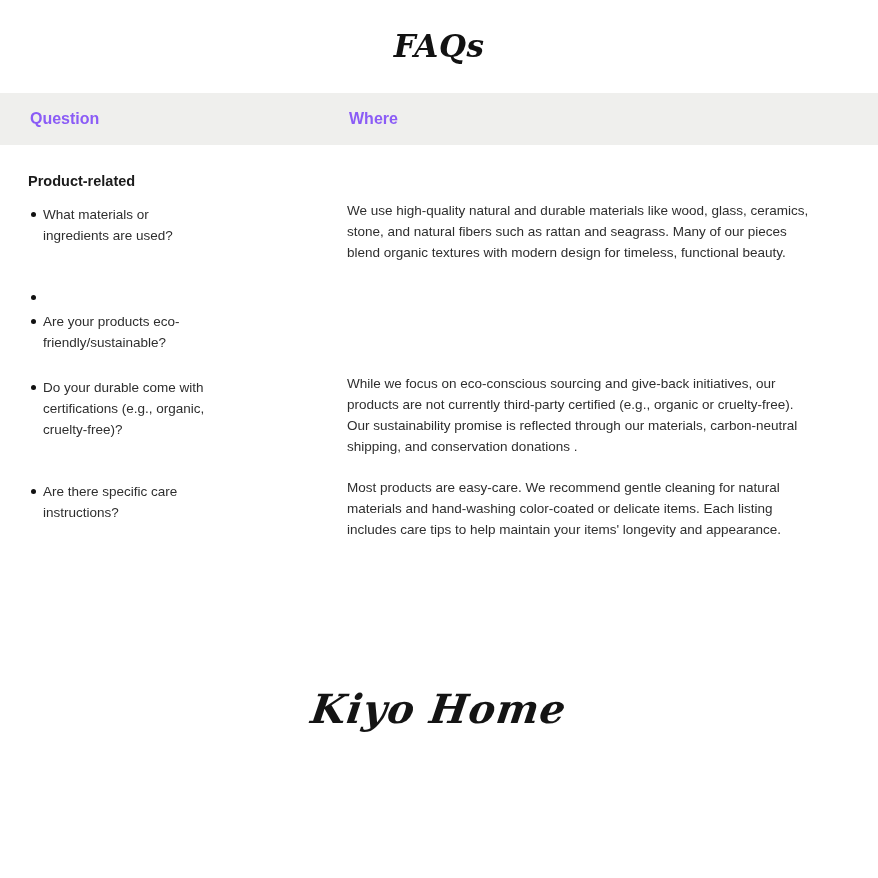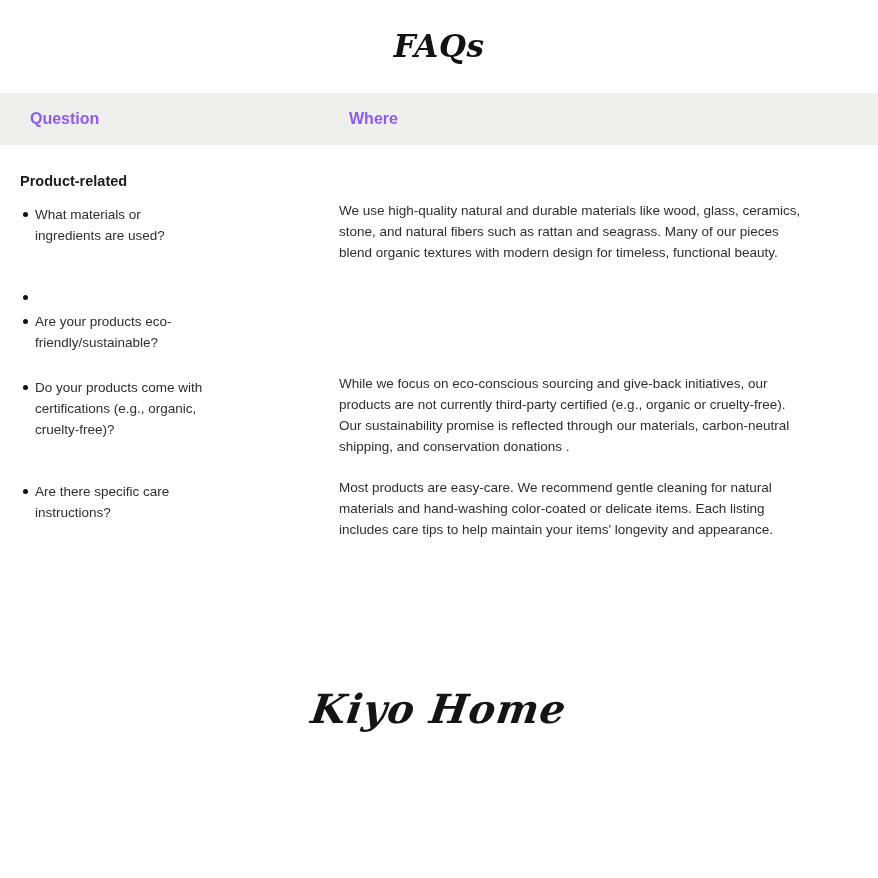--- a/index.html
+++ b/index.html
@@ -28,21 +28,21 @@
     grid-template-columns: 319px 1fr;
     align-items: center;
     padding-left: 30px;
   }
   .col-header {
     font-weight: 700;
     font-size: 16px;
     color: #8b5cf6;
   }
   .content {
-    padding-left: 20px;
+    padding-left: 28px;
     padding-right: 8px;
   }
   .section-heading {
     margin-top: 28px;
     font-weight: 700;
     font-size: 14.5px;
     color: #1b1b1b;
   }
   .rows { margin-top: 11px; }
   .faq-row {
@@ -119,21 +119,21 @@
       <div class="q-cell">
         <span class="bullet"></span>
         <span class="q-text">Are your products eco-
 friendly/sustainable?</span>
       </div>
     </div>
 
     <div class="faq-row">
       <div class="q-cell">
         <span class="bullet"></span>
-        <span class="q-text">Do your products come with
+        <span class="q-text">Do your durable come with
 certifications (e.g., organic,
 cruelty-free)?</span>
       </div>
       <div class="a-text">While we focus on eco-conscious sourcing and give-back initiatives, our
 products are not currently third-party certified (e.g., organic or cruelty-free).
 Our sustainability promise is reflected through our materials, carbon-neutral
 shipping, and conservation donations .</div>
     </div>
 
     <div class="faq-row">

